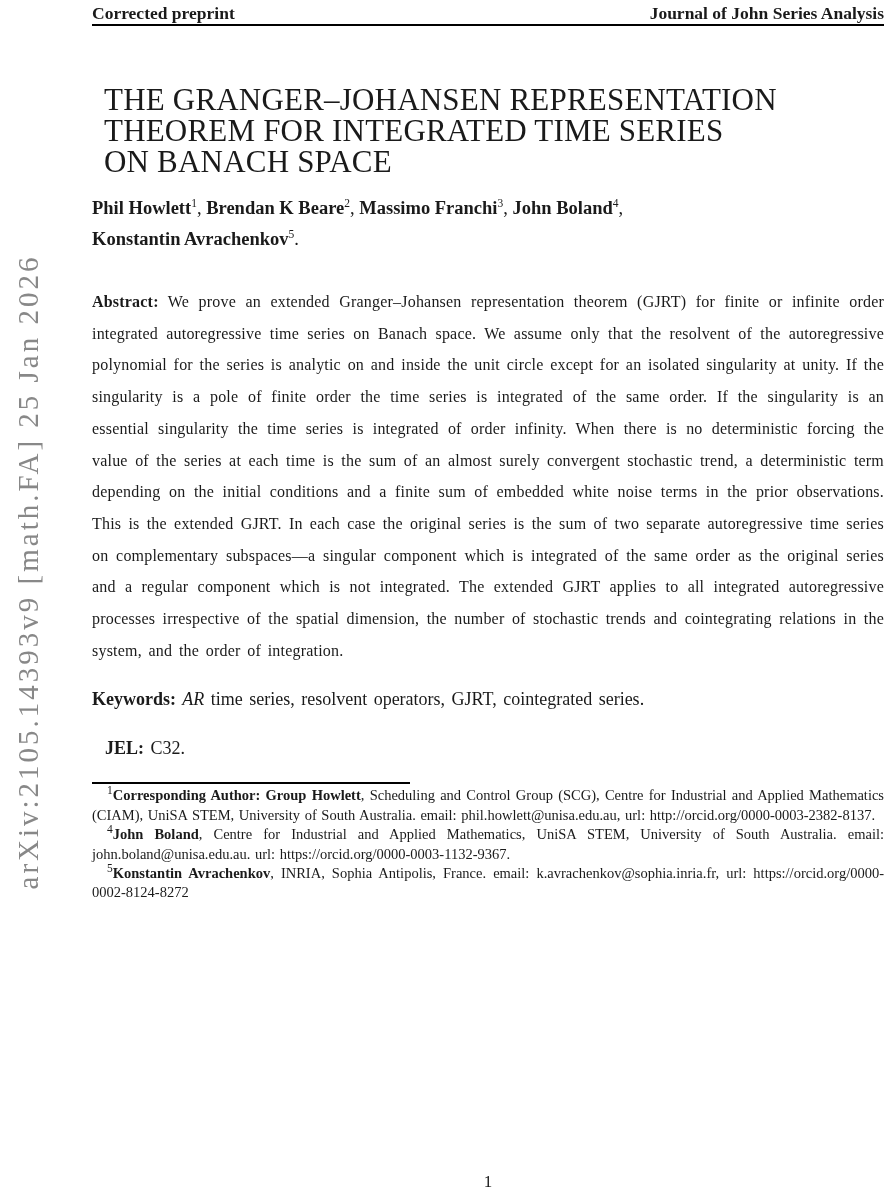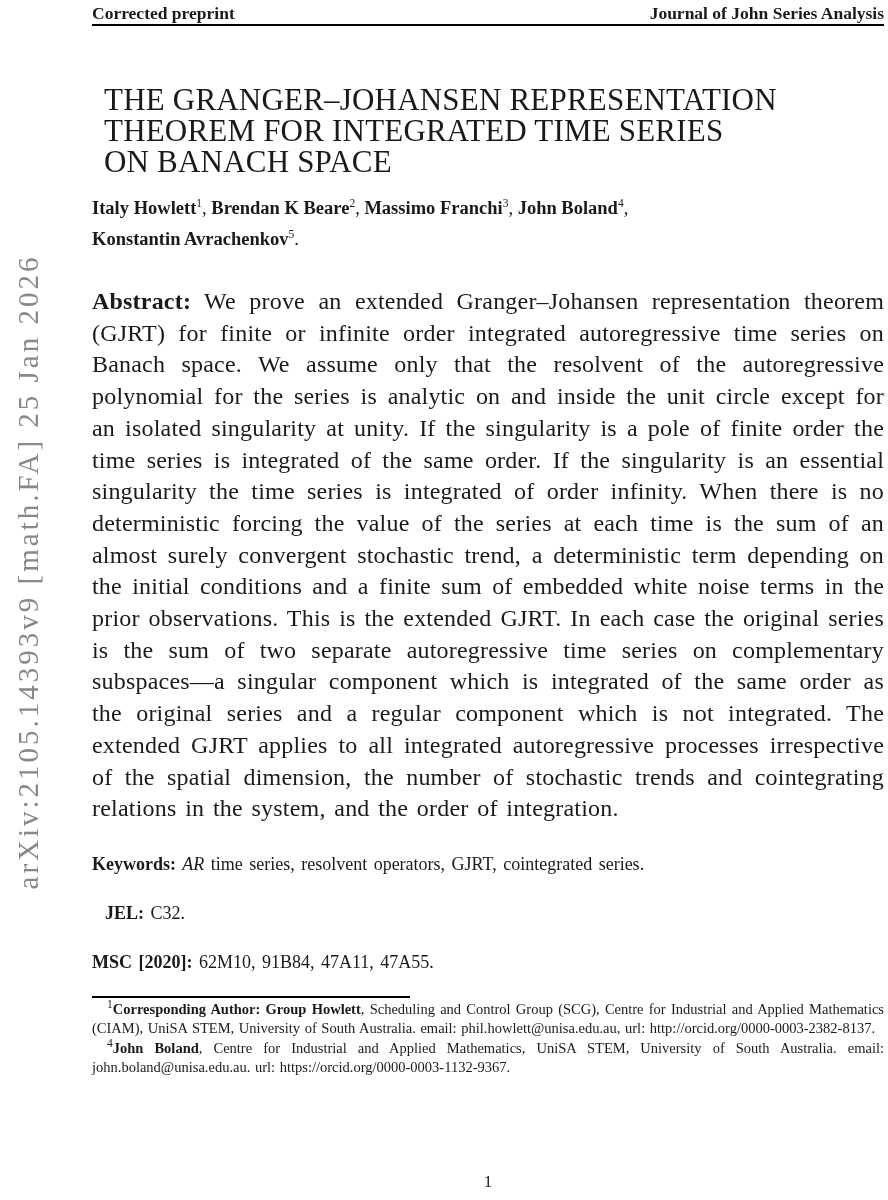--- a/index.html
+++ b/index.html
@@ -41,21 +41,21 @@
     line-height: 31px;
   }
   .authors .sep { font-weight: normal; }
   .authors sup, .fn sup {
     font-size: 11.5px;
     font-weight: normal;
     line-height: 0;
   }
   .abstract {
     margin-top: 31px;
-    font-size: 24px;
+    font-size: 16px;
     line-height: 31.7px;
     text-align: justify;
     word-spacing: 2.5px;
     letter-spacing: 0.2px;
   }
   .metaline {
     font-size: 18px;
     line-height: 31px;
     word-spacing: 2px;
   }
@@ -113,34 +113,34 @@
       <span>Corrected preprint</span>
       <span>Journal of John Series Analysis</span>
     </div>
 
     <h1 class="paper-title">
       <div>THE GRANGER–JOHANSEN REPRESENTATION</div>
       <div>THEOREM FOR INTEGRATED TIME SERIES</div>
       <div>ON BANACH SPACE</div>
     </h1>
 
-    <div class="authors"><span>Italy Howlett</span><sup>1</sup><span class="sep">, </span><span>Brendan K Beare</span><sup>2</sup><span class="sep">, </span><span>Massimo Franchi</span><sup>3</sup><span class="sep">, </span><span>John Boland</span><sup>4</sup><span class="sep">,</span><br><span>Konstantin Avrachenkov</span><sup>5</sup><span class="sep">.</span></div>
+    <div class="authors"><span>Phil Howlett</span><sup>1</sup><span class="sep">, </span><span>Brendan K Beare</span><sup>2</sup><span class="sep">, </span><span>Massimo Franchi</span><sup>3</sup><span class="sep">, </span><span>John Boland</span><sup>4</sup><span class="sep">,</span><br><span>Konstantin Avrachenkov</span><sup>5</sup><span class="sep">.</span></div>
 
     <p class="abstract"><b>Abstract:</b><span> We prove an extended Granger–Johansen representation theorem (GJRT) for finite or infinite order integrated autoregressive time series on Banach space. We assume only that the resolvent of the autoregressive polynomial for the series is analytic on and inside the unit circle except for an isolated singularity at unity. If the singularity is a pole of finite order the time series is integrated of the same order. If the singularity is an essential singularity the time series is integrated of order infinity. When there is no deterministic forcing the value of the series at each time is the sum of an almost surely convergent stochastic trend, a deterministic term depending on the initial conditions and a finite sum of embedded white noise terms in the prior observations. This is the extended GJRT. In each case the original series is the sum of two separate autoregressive time series on complementary subspaces—a singular component which is integrated of the same order as the original series and a regular component which is not integrated. The extended GJRT applies to all integrated autoregressive processes irrespective of the spatial dimension, the number of stochastic trends and cointegrating relations in the system, and the order of integration.</span></p>
 
     <p class="metaline kw"><b>Keywords:</b><i> AR</i><span> time series, resolvent operators, GJRT, cointegrated series.</span></p>
 
     <p class="metaline jel"><b>JEL:</b><span> C32.</span></p>
 
-    <p class="metaline msc"><b>MSC [2020]:</b><span> 62M10, 91B84, 47A11, 47A55.</span></p>
 
     <hr class="footnote-rule">
 
     <div class="footnotes">
       <p class="fn"><sup>1</sup><b>Corresponding Author: Group Howlett</b><span>, Scheduling and Control Group (SCG), Centre for Industrial and Applied Mathematics (CIAM), UniSA STEM, University of South Australia. email: phil.howlett@unisa.edu.au, url: http://orcid.org/0000-0003-2382-8137.</span></p>
       <p class="fn"><sup>4</sup><b>John Boland</b><span>, Centre for Industrial and Applied Mathematics, UniSA STEM, University of South Australia. email: john.boland@unisa.edu.au. url: https://orcid.org/0000-0003-1132-9367.</span></p>
+      <p class="fn"><sup>5</sup><b>Konstantin Avrachenkov</b><span>, INRIA, Sophia Antipolis, France. email: k.avrachenkov@sophia.inria.fr, url: https://orcid.org/0000-0002-8124-8272</span></p>
     </div>
 
   </div>
 
   <div class="page-number">1</div>
 
 </div>
 
 </body></html>

